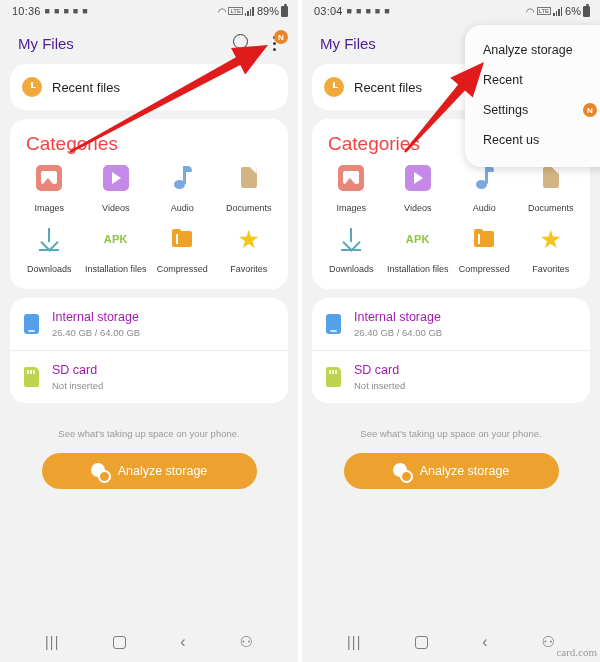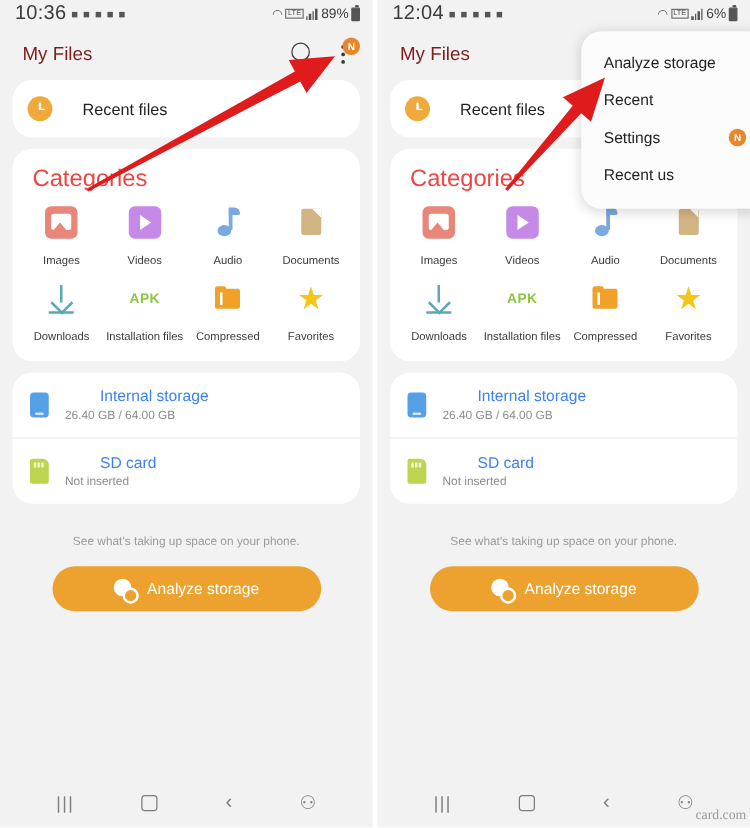--- a/index.html
+++ b/index.html
@@ -27,21 +27,21 @@
   
   .statusbar {
     height: 22px;
     display: flex;
     align-items: center;
     justify-content: space-between;
     padding: 0 10px 0 12px;
     background: #f2f2f2;
   }
   .sb-left { display: flex; align-items: center; gap: 4px; }
-  .sb-time { font-size: 16px; color: #3c3c3c; letter-spacing: .2px; }
+  .sb-time { font-size: 11px; color: #3c3c3c; letter-spacing: .2px; }
   .sb-ic { font-size: 9px; color: #555; line-height: 1; }
   .sb-right { display: flex; align-items: center; gap: 2px; }
   .sb-batt { font-size: 11px; color: #3c3c3c; }
   .sig { display:inline-block; width:10px; height:9px; position:relative; }
   .sig i { position:absolute; bottom:0; width:1.5px; background:#555; }
   .sig i:nth-child(1){left:0;height:3px}
   .sig i:nth-child(2){left:2.5px;height:5px}
   .sig i:nth-child(3){left:5px;height:7px}
   .sig i:nth-child(4){left:7.5px;height:9px}
   .wifi { font-size: 10px; color:#555; }
@@ -50,21 +50,21 @@
   .battico:after{content:"";position:absolute;top:-3px;left:1.5px;width:3px;height:2px;background:#555;border-radius:1px;}
 
   
   .appbar {
     height: 42px;
     display: flex;
     align-items: center;
     padding: 0 14px 0 18px;
     background: #f2f2f2;
   }
-  .app-title { font-size: 15px; color: #7f1d1d; flex: 1; }
+  .app-title { font-size: 15px; color: #4c1d95; flex: 1; }
   .appbar-actions { display: flex; align-items: center; gap: 14px; }
   .ico-search { width: 20px; height: 20px; position: relative; }
   .ico-search:before {
     content:""; position:absolute; left:1px; top:1px;
     width:13px; height:13px; border:1.6px solid #3a3a3a; border-radius:50%;
   }
   .ico-search:after {
     content:""; position:absolute; left:13px; top:13px;
     width:7px; height:1.6px; background:#3a3a3a; transform:rotate(45deg);
     transform-origin: left center;
@@ -84,21 +84,21 @@
     display:flex; align-items:center; justify-content:center;
     font-weight:bold;
   }
 
   
   .content { padding: 0 10px; }
   .card {
     background:#fff; border-radius: 16px; margin-bottom: 9px;
   }
   .recent-row {
-    display:flex; align-items:center; gap:24px;
+    display:flex; align-items:center; gap:10px;
     padding: 13px 12px;
   }
   .clock-ic {
     width:20px;height:20px;border-radius:50%;background:#f0a93b;position:relative;flex:none;
   }
   .clock-ic:before{content:"";position:absolute;left:9px;top:4.5px;width:1.6px;height:6px;background:#fff;border-radius:1px;}
   .clock-ic:after{content:"";position:absolute;left:9px;top:9.5px;width:5px;height:1.6px;background:#fff;border-radius:1px;}
   .recent-label { font-size: 13px; color:#1f1f1f; }
 
   .cat-card { padding: 14px 6px 14px; }
@@ -137,21 +137,21 @@
   .stor-row { display:flex; align-items:center; gap:13px; padding: 12px 14px; }
   .stor-row + .stor-row { border-top: 1px solid #eeeeee; }
   .stor-ic { width:15px; height:20px; flex:none; position:relative; }
   .ic-phone { background:#55a0e6; border-radius:3px; }
   .ic-phone:after{content:"";position:absolute;left:4px;bottom:2.5px;width:7px;height:1.6px;background:#cfe5f8;border-radius:1px;}
   .ic-sd { background:#bdd44e; border-radius:2px 5px 2px 2px; }
   .ic-sd i{position:absolute;top:3px;width:1.6px;height:4px;background:#f0f6d4;}
   .ic-sd i:nth-child(1){left:3px}
   .ic-sd i:nth-child(2){left:6px}
   .ic-sd i:nth-child(3){left:9px}
-  .stor-name { font-size: 12.5px; color:#3b82f6;margin-left:28px; }
+  .stor-name { font-size: 12.5px; color:#a21caf; }
   .stor-sub { font-size: 9.5px; color:#8c8c8c; margin-top:3px; }
 
   
   .footer { text-align:center; padding-top: 16px; }
   .foot-note { font-size: 9.5px; color:#9a9a9a; }
   .analyze-btn {
     margin: 14px auto 0;
     width: 215px; height: 36px;
     background: #eda22f; border-radius: 20px;
     display:flex; align-items:center; justify-content:center; gap:10px;
@@ -329,21 +329,21 @@
       <div class="navbar">
         <div class="nav-ic nv-recents">|||</div>
         <div class="nav-ic nv-home"></div>
         <div class="nav-ic nv-back">‹</div>
         <div class="nav-ic nv-acc">⚇</div>
       </div>
     </div>
     <div class="panel">
       <div class="statusbar">
         <div class="sb-left">
-          <span class="sb-time">12:04</span>
+          <span class="sb-time">03:04</span>
           <span class="sb-ic">■</span>
           <span class="sb-ic">■</span>
           <span class="sb-ic">■</span>
           <span class="sb-ic">■</span>
           <span class="sb-ic">■</span>
         </div>
         <div class="sb-right">
           <span class="wifi">◠</span>
           <span class="lte">LTE</span>
           <span class="sig">

